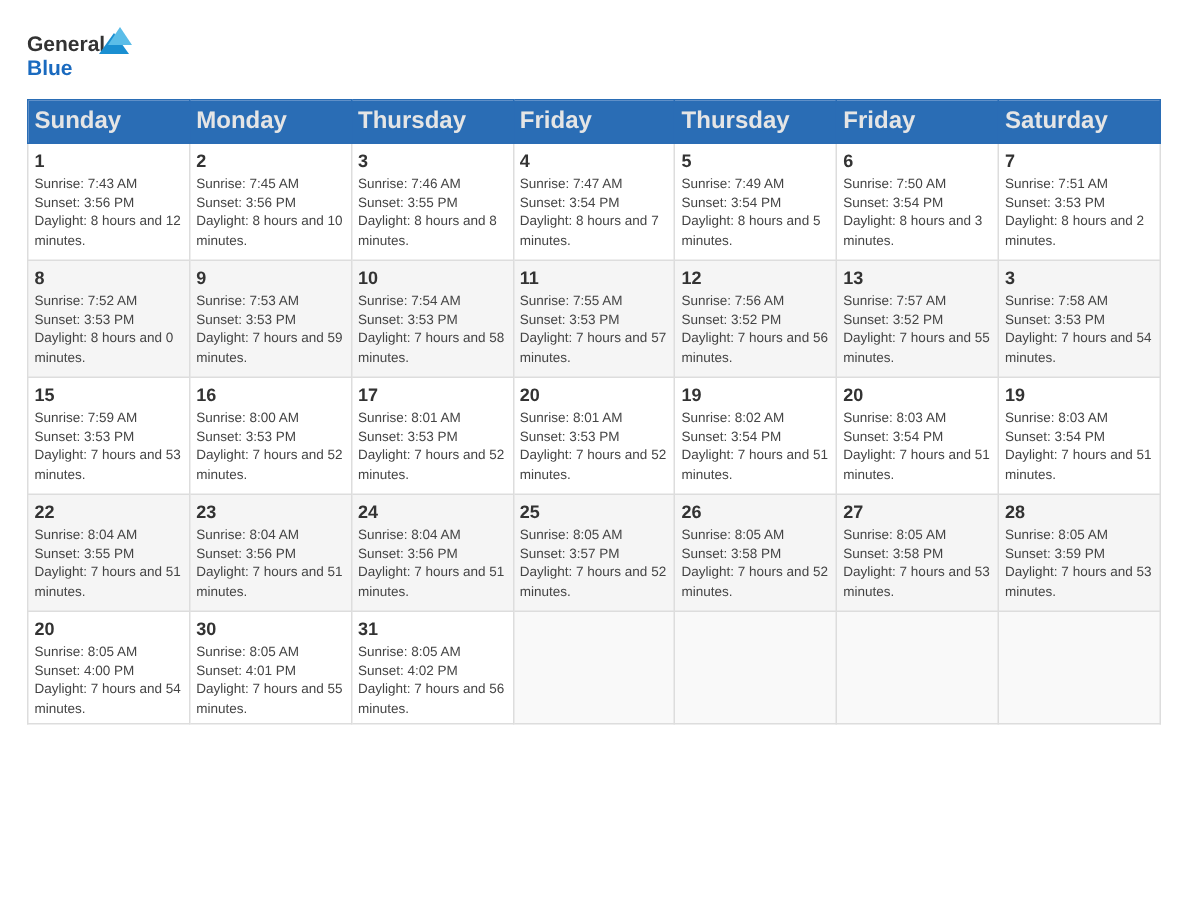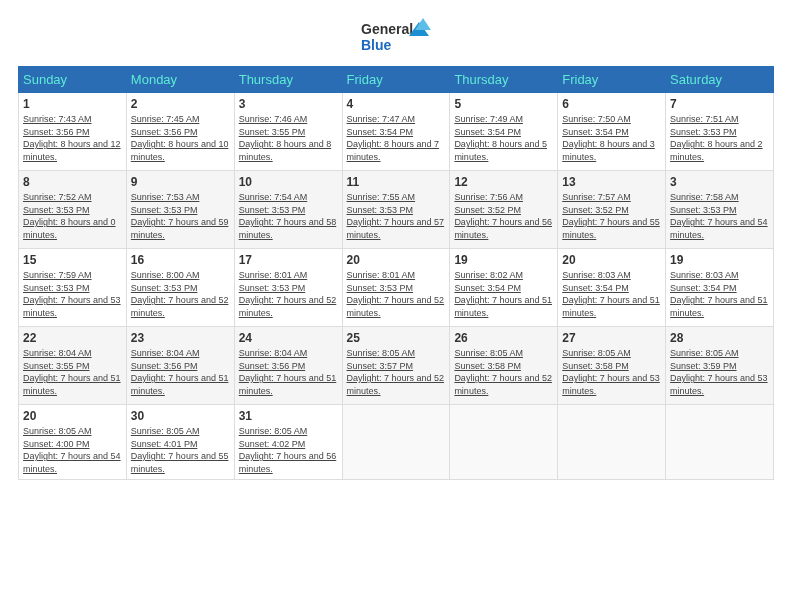--- a/index.html
+++ b/index.html
@@ -11,21 +11,21 @@
       overflow: hidden;
     }
     .page {
       width: 792px;
       height: 612px;
       padding: 18px 18px 10px 18px;
       background: #fff;
     }
     .header {
       display: flex;
-      justify-content: center;
+      justify-content: flex-start;
       align-items: flex-start;
       margin-bottom: 8px;
     }
     .logo {
       display: flex;
       align-items: center;
     }
     .title-block {
       text-align: right;
     }
@@ -38,25 +38,25 @@
       font-size: 14px;
       color: #555;
     }
     table {
       width: 100%;
       border-collapse: collapse;
       font-size: 10px;
     }
     thead th {
       background: #2a6db5;
-      color: #5eead4;
+      color: #e5e5e5;
       padding: 5px 4px;
       text-align: left;
-      font-size: 13px;
-      font-weight: normal;
+      font-size: 16px;
+      font-weight: bold;
       border: 1px solid #2a6db5;
     }
     tbody tr {
       vertical-align: top;
     }
     tbody td {
       border: 1px solid #ddd;
       padding: 4px 4px;
       vertical-align: top;
       height: 78px;
@@ -70,21 +70,20 @@
       font-size: 12px;
       font-weight: bold;
       color: #333;
       display: block;
       margin-bottom: 2px;
     }
     .day-detail {
       font-size: 9px;
       color: #444;
       line-height: 1.4;
-      text-decoration: underline;
     }
     .empty-cell {
       background: #f9f9f9 !important;
     }
     tbody tr:last-child td {
       height: 68px;
     }
   </style>
 </head>
 <body>

